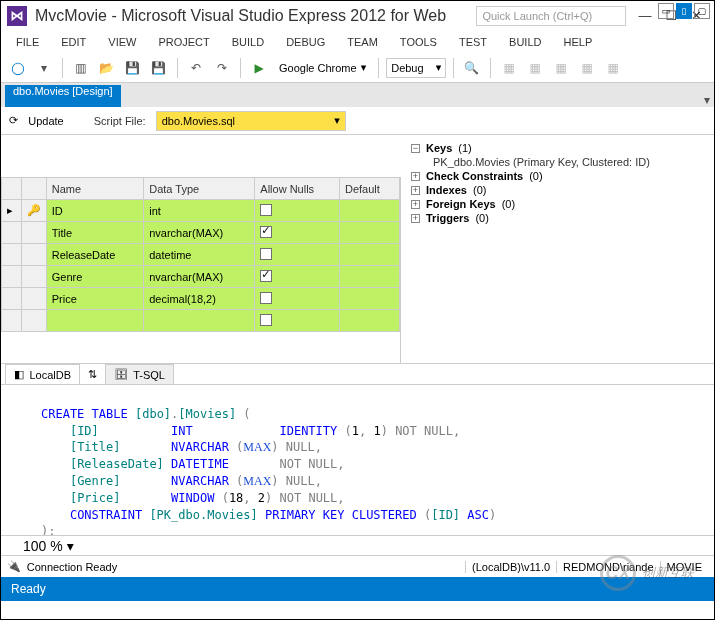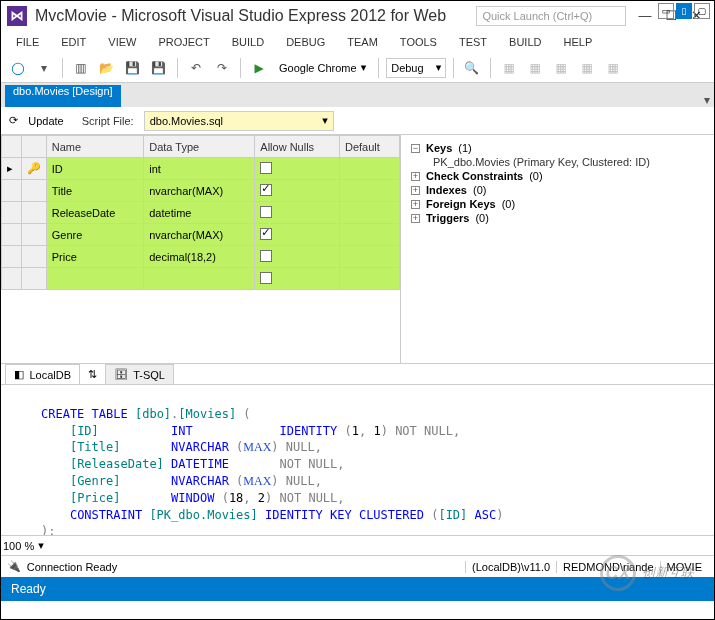--- a/index.html
+++ b/index.html
@@ -13,44 +13,44 @@
   .menubar { height: 22px; display: flex; align-items: center; gap: 12px; padding: 0 10px; font-size: 11px; color: #333; }
   .menubar span { padding: 2px 5px; cursor: default; }
   .toolbar { height: 30px; display: flex; align-items: center; padding: 0 6px; gap: 4px; border-bottom: 1px solid #ccc; }
   .tbtn { width: 22px; height: 22px; display: flex; align-items: center; justify-content: center; font-size: 12px; color: #555; }
   .tsep { width: 1px; height: 20px; background: #ccc; margin: 0 3px; }
   .tab-strip { background: #e6e6e6; height: 24px; display: flex; align-items: flex-end; padding: 0 4px; position: relative; }
   .doc-tab { background: #007acc; color: #fff; height: 22px; display: flex; align-items: center; padding: 0 8px; font-size: 11px; gap: 8px; flex-direction: column; }
   .doc-tab .tab-ctrl { font-size: 10px; }
   .update-bar { height: 28px; display: flex; align-items: center; padding: 0 8px; border-bottom: 1px solid #ccc; gap: 10px; font-size: 11px; }
   .update-bar label { color: #333; }
-  .script-file { width: 190px; height: 20px; border: 1px solid #ccc; padding: 0 5px; display: flex; align-items: center; background: #fef9c3; font-size: 11px; }
+  .script-file { width: 190px; height: 20px; border: 1px solid #ccc; padding: 0 5px; display: flex; align-items: center; background: #fde047; font-size: 11px; }
   .designer-split { display: flex; height: 228px; }
-  .grid-panel { width: 400px; border-right: 1px solid #ccc; }
+  .grid-panel { width: 400px; border-right: 1px solid #ccc; margin-top: 42px; }
   .side-panel { flex: 1; padding: 6px 10px; font-size: 11px; background: #fff; }
   .grid { width: 100%; border-collapse: collapse; font-size: 11px; }
   .grid th, .grid td { border: 1px solid #ccc; padding: 3px 5px; text-align: left; height: 22px; background: #bef264; }
   .grid th { background: #f0f0f0; font-weight: normal; color: #333; }
   .rowhdr { width: 20px; background: #f0f0f0 !important; text-align: center; }
   .keycol { width: 20px; background: #f0f0f0 !important; text-align: center; }
   .nullscell { text-align: center; }
   .chk { width: 12px; height: 12px; border: 1px solid #707070; display: inline-block; position: relative; background: #fff; }
   .chk.checked::after { content: "✓"; position: absolute; top: -3px; left: 0; font-size: 11px; color: #000; }
   .side-item { display: flex; align-items: center; gap: 6px; padding: 1px 0; }
   .side-item.indent { padding-left: 22px; font-size: 11px; color: #333; }
   .expander { width: 9px; height: 9px; border: 1px solid #888; display: inline-flex; align-items: center; justify-content: center; font-size: 9px; line-height: 1; color: #555; }
   .inner-tabs { height: 22px; display: flex; align-items: flex-end; border-top: 1px solid #ccc; border-bottom: 1px solid #ccc; padding: 0 4px; gap: 4px; }
   .inner-tab { height: 20px; display: flex; align-items: center; padding: 0 8px; font-size: 11px; border: 1px solid #ccc; border-bottom: none; background: #fff; gap: 5px; }
   .inner-tab.inactive { background: #eee; }
   .sql-pane { height: 150px; overflow: auto; font-family: Consolas, monospace; font-size: 12px; padding: 4px 8px 4px 40px; line-height: 1.4; position: relative; white-space: pre; }
   .kw-blue { color: #0000ff; }
   .kw-teal { color: #008080; }
   .kw-mag { color: #1d4ed8; font-family: Liberation Serif, serif; }
   .kw-gray { color: #808080; }
-  .zoom { height: 20px; border-top: 1px solid #ccc; display: flex; align-items: center; font-size: 11px; padding: 0 2px; gap: 4px; }
+  .zoom { height: 20px; border-top: 1px solid #ccc; display: flex; align-items: center; font-size: 14px; padding: 0 22px; gap: 4px; }
   .conn-bar { height: 22px; border-top: 1px solid #ccc; display: flex; align-items: center; font-size: 11px; padding: 0 6px; }
   .conn-bar .conn-right { margin-left: auto; display: flex; }
   .conn-bar .cell { border-left: 1px solid #ccc; padding: 0 6px; }
   .status-bar { height: 24px; background: #007acc; color: #fff; display: flex; align-items: center; font-size: 12px; padding: 0 10px; }
   .watermark { position: absolute; right: 20px; bottom: 28px; opacity: .45; display: flex; align-items: center; gap: 6px; font-size: 13px; color: #444; pointer-events: none; font-style: italic; }
   .watermark .wm-c { width: 36px; height: 36px; border: 3px solid #888; border-radius: 50%; display: flex; align-items: center; justify-content: center; font-weight: bold; font-size: 18px; color: #888; }
   .play-icon { color: #2d8a2d; }
   .browser-combo { display: flex; align-items: center; height: 20px; border: 1px solid transparent; padding: 0 4px; gap: 4px; font-size: 11px; }
   .debug-combo { display: flex; align-items: center; height: 20px; border: 1px solid #ccc; padding: 0 4px; width: 60px; font-size: 11px; background: #fff; }
   .right-icons { position: absolute; right: 4px; top: 2px; display: flex; gap: 2px; }
@@ -121,21 +121,21 @@
     <span>dbo.Movies [Design]</span>
     <span class="tab-ctrl">⊕</span>
     <span class="tab-ctrl">✕</span>
   </div>
   <span style="margin-left:auto;color:#555">▾</span>
 </div>
 
 <div class="update-bar">
   <span>⟳</span>
   <span>Update</span>
-  <label style="margin-left:8px">Script File:</label>
+  <label style="margin-left:20px">Script File:</label>
   <div class="script-file">
     <span>dbo.Movies.sql</span>
     <span style="margin-left:auto">▾</span>
   </div>
 </div>
 
 <div class="designer-split">
   <div class="grid-panel">
     <table class="grid">
       <thead>
@@ -247,21 +247,21 @@
   </div>
 </div>
 
 <div class="sql-pane">
 <span class="kw-blue">CREATE</span> <span class="kw-blue">TABLE</span> <span class="kw-teal">[dbo]</span><span class="kw-gray">.</span><span class="kw-teal">[Movies]</span> <span class="kw-gray">(</span>
     <span class="kw-teal">[ID]</span>          <span class="kw-blue">INT</span>            <span class="kw-blue">IDENTITY</span> <span class="kw-gray">(</span><span>1</span><span class="kw-gray">,</span> <span>1</span><span class="kw-gray">)</span> <span class="kw-gray">NOT NULL</span><span class="kw-gray">,</span>
     <span class="kw-teal">[Title]</span>       <span class="kw-blue">NVARCHAR</span> <span class="kw-gray">(</span><span class="kw-mag">MAX</span><span class="kw-gray">)</span> <span class="kw-gray">NULL</span><span class="kw-gray">,</span>
     <span class="kw-teal">[ReleaseDate]</span> <span class="kw-blue">DATETIME</span>       <span class="kw-gray">NOT NULL</span><span class="kw-gray">,</span>
     <span class="kw-teal">[Genre]</span>       <span class="kw-blue">NVARCHAR</span> <span class="kw-gray">(</span><span class="kw-mag">MAX</span><span class="kw-gray">)</span> <span class="kw-gray">NULL</span><span class="kw-gray">,</span>
     <span class="kw-teal">[Price]</span>       <span class="kw-blue">WINDOW</span> <span class="kw-gray">(</span><span>18</span><span class="kw-gray">,</span> <span>2</span><span class="kw-gray">)</span> <span class="kw-gray">NOT NULL</span><span class="kw-gray">,</span>
-    <span class="kw-blue">CONSTRAINT</span> <span class="kw-teal">[PK_dbo.Movies]</span> <span class="kw-blue">IDENTITY KEY CLUSTERED</span> <span class="kw-gray">(</span><span class="kw-teal">[ID]</span> <span class="kw-blue">ASC</span><span class="kw-gray">)</span>
+    <span class="kw-blue">CONSTRAINT</span> <span class="kw-teal">[PK_dbo.Movies]</span> <span class="kw-blue">PRIMARY KEY CLUSTERED</span> <span class="kw-gray">(</span><span class="kw-teal">[ID]</span> <span class="kw-blue">ASC</span><span class="kw-gray">)</span>
 <span class="kw-gray">);</span>
 </div>
 
 <div class="zoom">
   <span>100 %</span>
   <span>▾</span>
 </div>
 
 <div class="conn-bar">
   <span>🔌</span>

